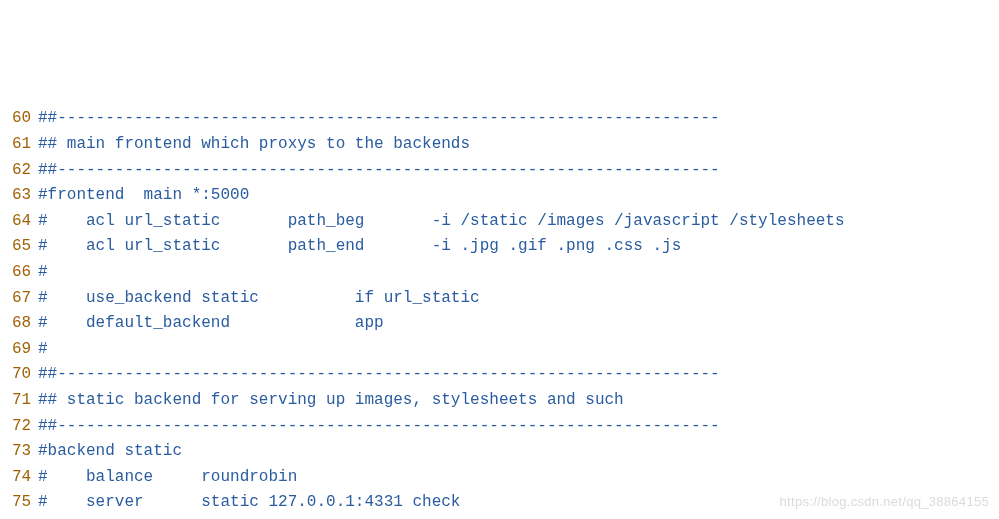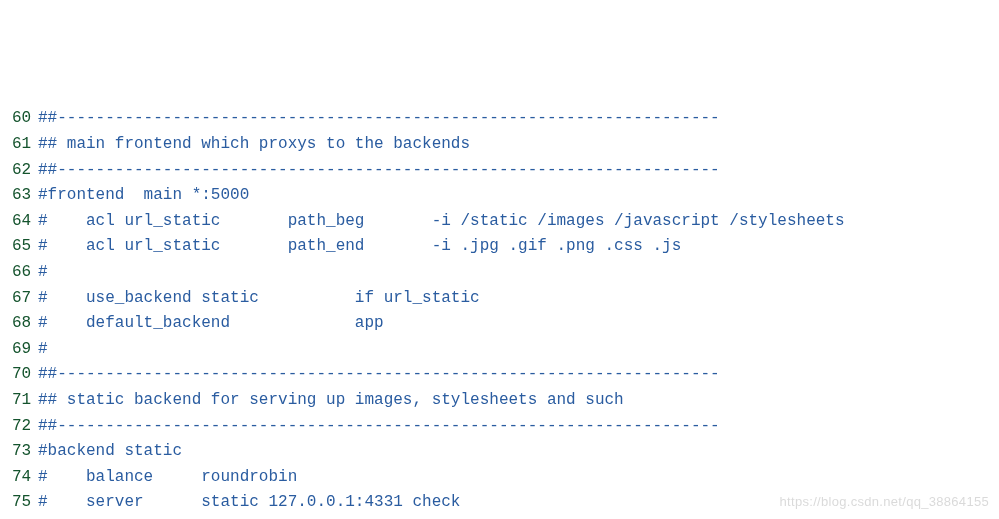--- a/index.html
+++ b/index.html
@@ -14,21 +14,21 @@
     height: 519px;
   }
   .editor {
     padding: 4px 0 0 0;
   }
   .line {
     display: flex;
     align-items: baseline;
   }
   .lineno {
-    color: #14532d;
+    color: #a16207;
     width: 38px;
     text-align: right;
     padding-right: 8px;
     flex-shrink: 0;
     user-select: none;
     font-weight: 500;
     padding-left: 12px;
   }
   .code {
     color: #2a5ca0;

